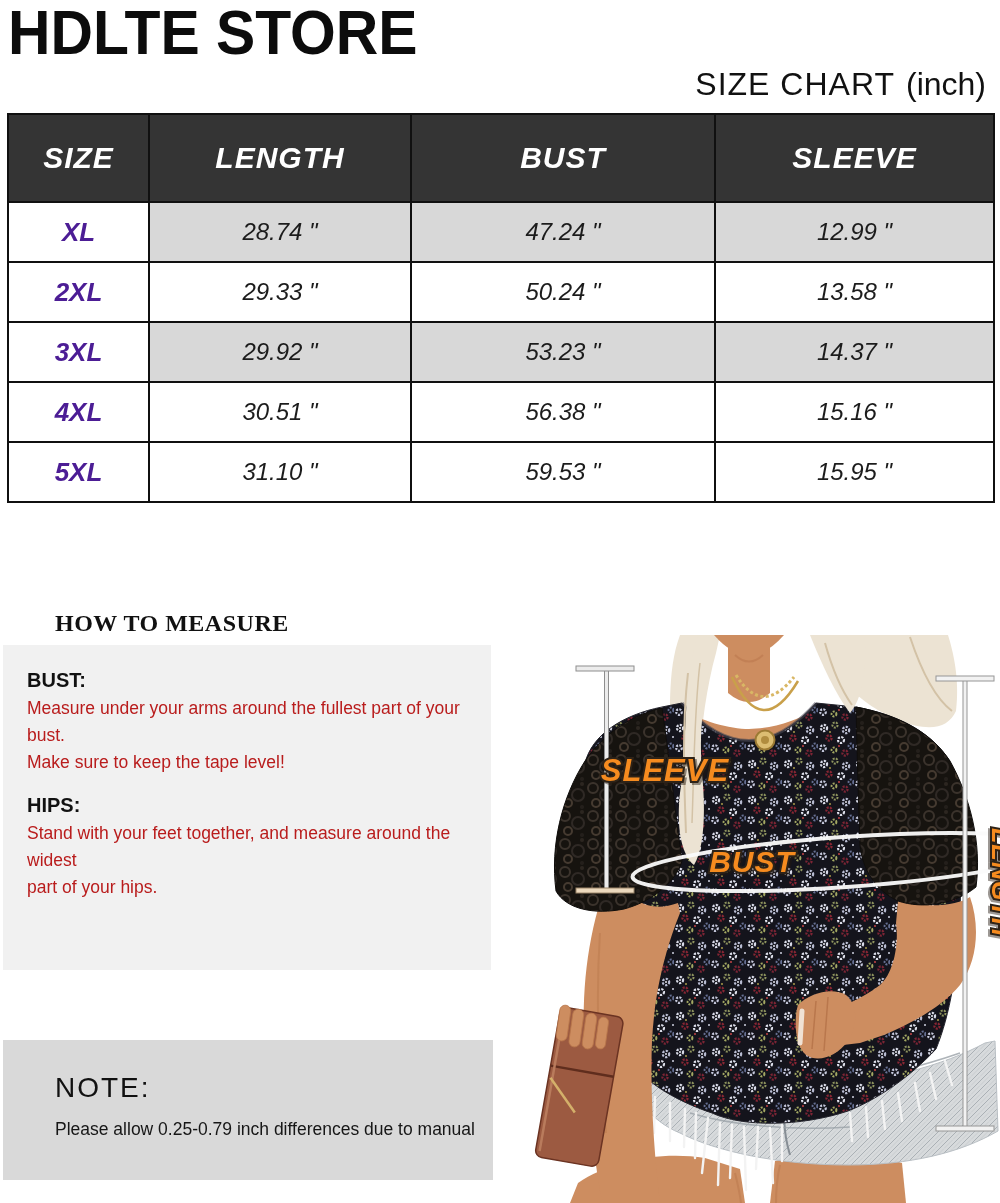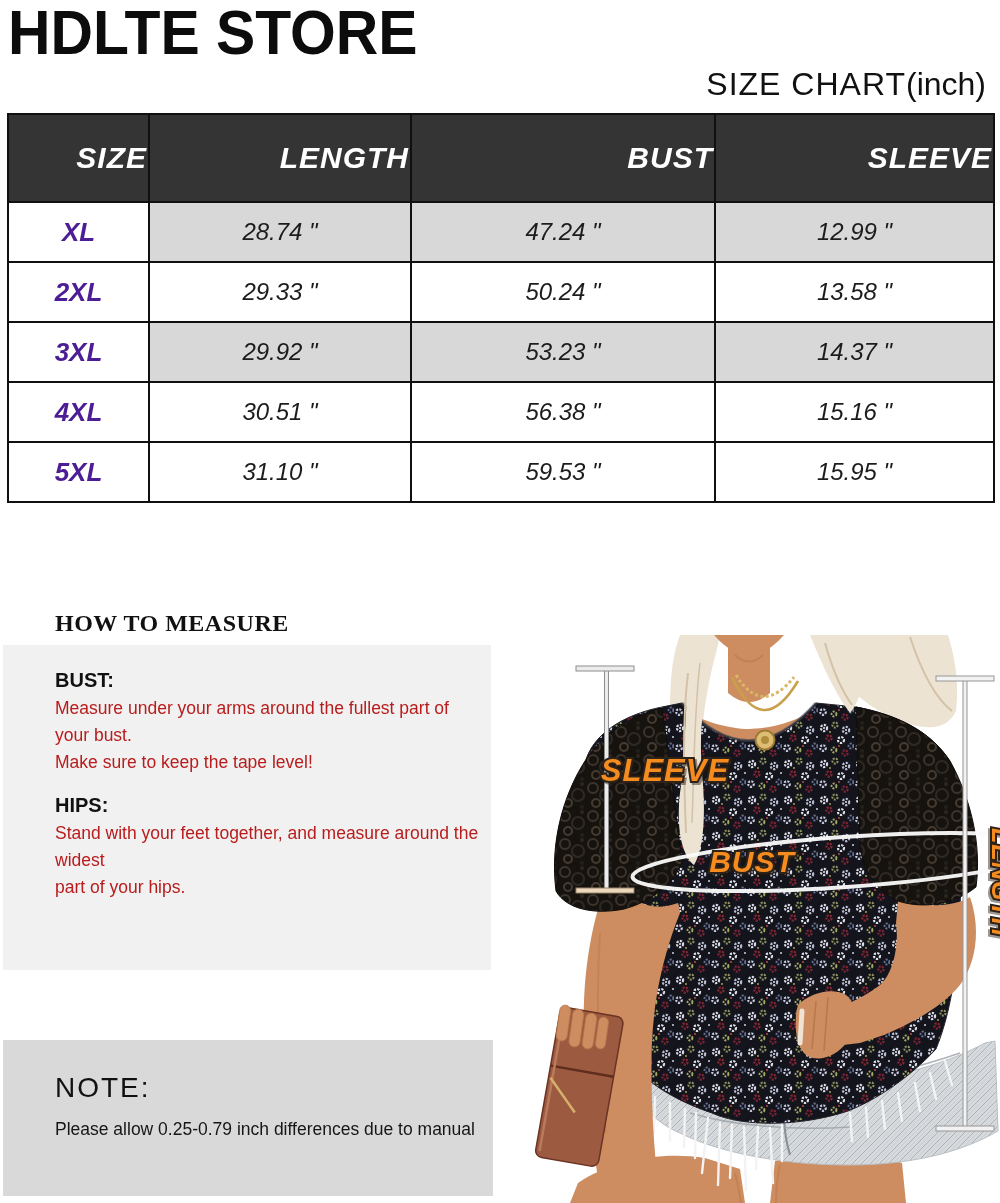--- a/index.html
+++ b/index.html
@@ -5,43 +5,43 @@
   html,body{margin:0;padding:0;background:#ffffff;}
   .page{position:relative;width:1000px;height:1203px;background:#fff;overflow:hidden;
         font-family:"Liberation Sans",sans-serif;color:#111;}
 
   
   .store-title{position:absolute;left:8px;top:-4px;font-size:60px;font-weight:900;
     letter-spacing:0px;transform:scale(0.98,1.05);transform-origin:left top;color:#0c0c0c;
     font-family:"Liberation Sans",sans-serif;white-space:nowrap;}
   .chart-title{position:absolute;right:14px;top:66px;font-size:32px;white-space:nowrap;}
   .sc-main{font-weight:normal;letter-spacing:1px;}
-  .sc-unit{font-weight:400;margin-left:0;letter-spacing:0px;}
+  .sc-unit{font-weight:400;margin-left:11px;letter-spacing:0px;}
 
   
   table.size-table{position:absolute;left:7px;top:113px;width:986px;border-collapse:collapse;
     table-layout:fixed;}
   .size-table th{background:#343434;color:#fff;font-style:italic;font-weight:900;
-    font-size:30px;height:84px;border:2px solid #101010;letter-spacing:1px;text-align:right;}
+    font-size:30px;height:84px;border:2px solid #101010;letter-spacing:1px;}
   .size-table td{height:56px;border:2px solid #101010;text-align:center;font-style:italic;
     font-size:24px;background:#ffffff;color:#1c1c1c;}
   .size-table td.size-cell{font-weight:900;font-size:26px;color:#4c1d95;}
   .size-table tr.shaded td.val-cell{background:#d8d8d8;}
 
   
   .measure-title{position:absolute;left:55px;top:610px;font-size:24px;font-weight:bold;
     letter-spacing:0.5px;font-family:Liberation Serif, serif;}
   .measure-panel{position:absolute;left:3px;top:645px;width:488px;height:325px;
-    background:#f1f1f1;box-sizing:border-box;padding:24px 10px 0 52px;}
+    background:#f1f1f1;box-sizing:border-box;padding:24px 10px 0 24px;}
   .m-section{margin-bottom:18px;}
   .m-label{font-size:20px;font-weight:bold;margin-bottom:3px;}
   .m-line{font-size:17.5px;line-height:27px;color:#b91c1c;}
 
   
-  .note-panel{position:absolute;left:3px;top:1040px;width:490px;height:156px;
+  .note-panel{position:absolute;left:3px;top:1040px;width:490px;height:140px;
     background:#d9d9d9;box-sizing:border-box;padding:32px 10px 0 52px;}
   .note-label{font-size:28px;font-weight:400;letter-spacing:2px;margin-bottom:12px;}
   .note-line{font-size:17.5px;line-height:26px;color:#161616;}
 
   
   .figure-wrap{position:absolute;left:530px;top:613px;width:470px;height:590px;}
   .mlabel{font-family:"Liberation Sans",sans-serif;font-weight:bold;font-style:italic;
     fill:#f68b1f;stroke:#2e2318;stroke-width:4px;paint-order:stroke;letter-spacing:1px;
     filter:drop-shadow(2px 2px 0 rgba(35,25,15,.45));}
 </style>

